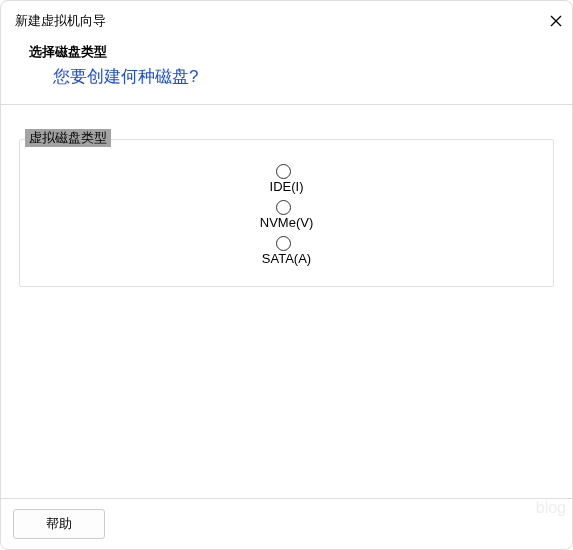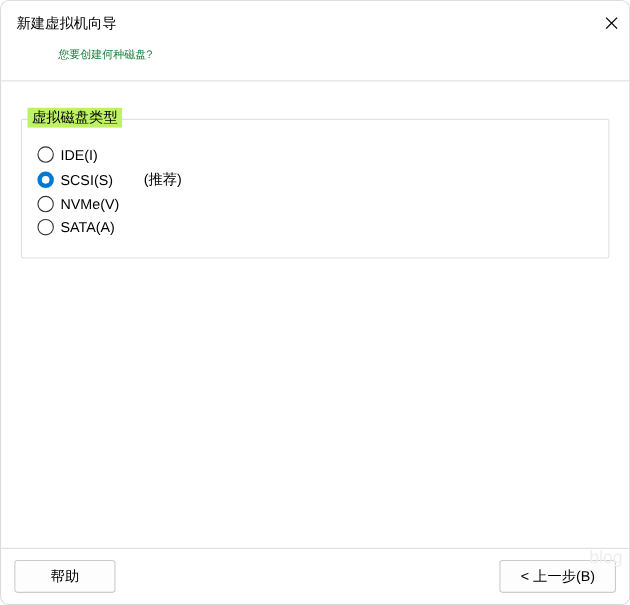--- a/index.html
+++ b/index.html
@@ -3,26 +3,26 @@
   <meta charset="utf-8">
   <style>
     * { box-sizing: border-box; margin: 0; padding: 0; }
     body { font-family: "Microsoft YaHei", "Segoe UI", sans-serif; font-size: 13px; background: #fff; color: #000; width: 573px; height: 550px; display: flex; flex-direction: column; border: 1px solid #ddd; border-radius: 8px; overflow: hidden; position: relative; }
     .title-bar { display: flex; align-items: center; justify-content: space-between; padding: 10px 2px 8px 14px; }
     .title-bar h1 { font-size: 13px; font-weight: normal; }
     .close-btn { background: none; border: none; cursor: pointer; padding: 4px 8px; display: flex; align-items: center; justify-content: center; }
     .close-btn svg { width: 12px; height: 12px; }
     .header-section { padding: 4px 28px 16px 28px; }
     .header-title { font-size: 13px; font-weight: bold; margin-bottom: 4px; }
-    .header-subtitle { font-size: 10px; padding-left: 24px; color: #15803d; }
+    .header-subtitle { font-size: 17px; padding-left: 24px; color: #1d4ed8; }
     .divider { border: none; border-top: 1px solid #ddd; margin: 0; }
     .content { flex: 1; padding: 16px 18px; }
-    .fieldset-label { font-size: 13px; position: relative; top: 8px; left: 6px; background: #bef264; padding: 0 4px; display: inline-block; z-index: 1; }
+    .fieldset-label { font-size: 13px; position: relative; top: 8px; left: 6px; background: #a3a3a3; padding: 0 4px; display: inline-block; z-index: 1; }
     .option-box { border: 1px solid #e0e0e0; border-radius: 2px; padding: 18px 14px 14px 14px; }
-    .radio-row { display: flex; align-items: center; margin: 6px 0; cursor: pointer; }
+    .radio-row { display: flex; align-items: center; margin: 6px 0; cursor: pointer; flex-direction: column; }
     .radio { appearance: none; width: 15px; height: 15px; border: 1px solid #333; border-radius: 50%; margin-right: 6px; position: relative; cursor: pointer; }
     .radio:checked { border: 4px solid #0078d4; }
     .radio-label { font-size: 13px; }
     .radio-note { font-size: 13px; margin-left: 28px; }
     .footer { border-top: 1px solid #ddd; padding: 10px 12px; display: flex; align-items: center; gap: 6px; }
     .spacer { flex: 1; }
     .btn { font-family: inherit; font-size: 13px; padding: 5px 18px; background: #fdfdfd; border: 1px solid #ccc; border-radius: 3px; cursor: pointer; min-width: 92px; }
     .btn-primary { border-color: #0078d4; }
     .watermark { position: absolute; right: 6px; bottom: 32px; color: #eee; font-size: 16px; pointer-events: none; }
   </style>
@@ -33,52 +33,47 @@
   <h1>新建虚拟机向导</h1>
   <button class="close-btn">
     <svg viewBox="0 0 12 12">
         <line x1="1" y1="1" x2="11" y2="11" stroke="#000" stroke-width="1.2"></line>
         <line x1="11" y1="1" x2="1" y2="11" stroke="#000" stroke-width="1.2"></line>
       </svg>
   </button>
 </div>
 
 <div class="header-section">
+  <div class="header-title">选择磁盘类型</div>
   <div class="header-subtitle">您要创建何种磁盘?</div>
 </div>
 
 <hr class="divider">
 
 <div class="content">
   <span class="fieldset-label">虚拟磁盘类型</span>
   <div class="option-box">
 
     <label class="radio-row">
       <input type="radio" name="disktype" class="radio" style="">
       <span class="radio-label">IDE(I)</span>
     </label>
 
-    <label class="radio-row">
-      <input type="radio" name="disktype" class="radio" checked="" style="">
-      <span class="radio-label">SCSI(S)</span>
-      <span class="radio-note">(推荐)</span>
-    </label>
 
     <label class="radio-row">
       <input type="radio" name="disktype" class="radio" style="">
       <span class="radio-label">NVMe(V)</span>
     </label>
 
     <label class="radio-row">
       <input type="radio" name="disktype" class="radio" style="">
       <span class="radio-label">SATA(A)</span>
     </label>
 
   </div>
 </div>
 
 <div class="footer">
   <button class="btn">帮助</button>
   <div class="spacer"></div>
-  <button class="btn">&lt; 上一步(B)</button>
 </div>
 
 <div class="watermark">blog</div>
 
 </body></html>

